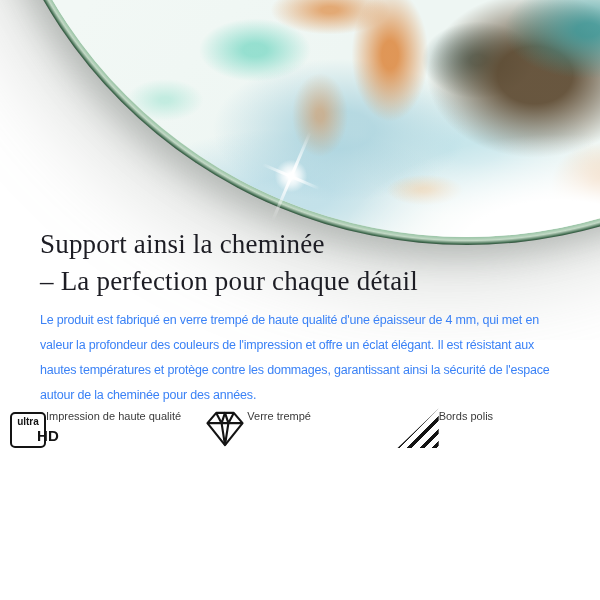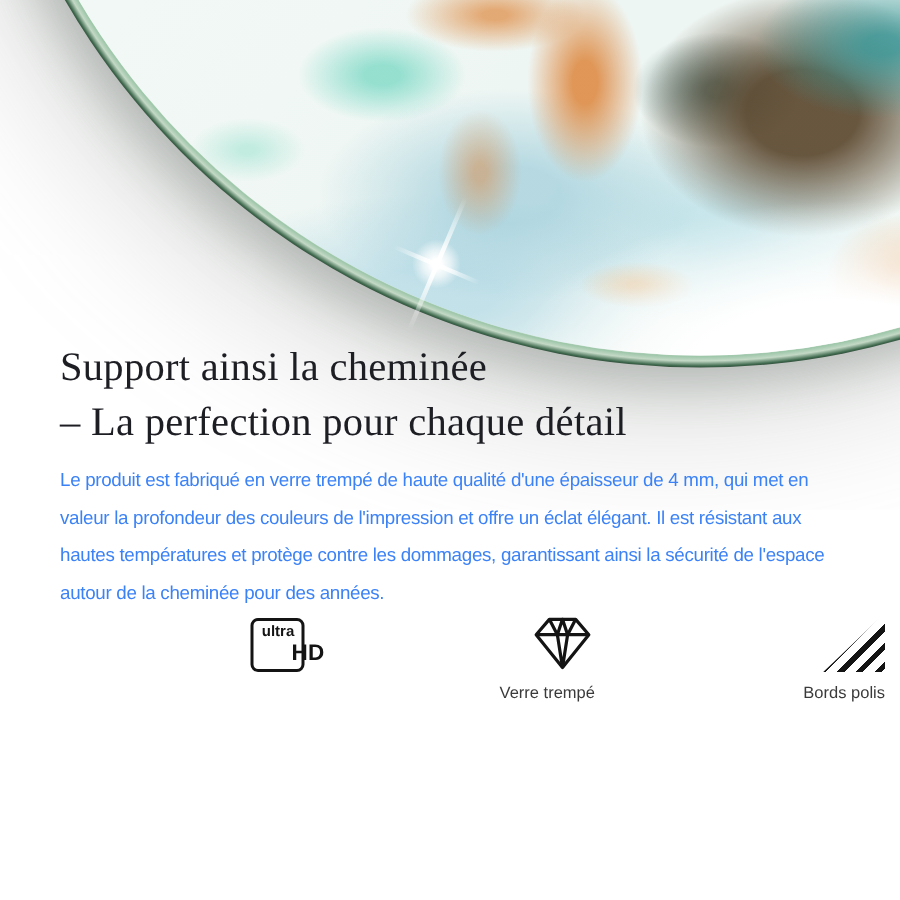--- a/index.html
+++ b/index.html
@@ -79,21 +79,21 @@
     margin:8px 30px 0 40px; max-width:542px;
     font-size:12.5px; line-height:25px; letter-spacing:-0.2px;
     color:#3b82f6;
   }
 
   
   .features {
     position:absolute; left:10px; top:402px; width:580px;
     display:grid; grid-template-columns:repeat(3, 1fr); row-gap:16px;
   }
-  .feature { display:flex; flex-direction:column; align-items:flex-end; }
+  .feature { display:flex; flex-direction:row; align-items:flex-start; }
   .f-icon { height:46px; display:flex; align-items:flex-end; justify-content:center; }
   .f-label { margin-top:8px; font-size:11px; line-height:13px; color:#3a3a3a; text-align:center; }
 
   .icon-stroke { stroke:#141414; fill:none; stroke-width:2.2; }
   .icon-fill { fill:#141414; stroke:none; }
 
   .uhd {
     width:36px; height:36px; border:2.6px solid #141414; border-radius:5px;
     display:flex; flex-direction:column; align-items:center; justify-content:center; line-height:1;
     color:#141414;
@@ -132,20 +132,21 @@
   <div class="features">
 
 
     <div class="feature">
       <div class="f-icon">
         <div class="uhd">
           <span class="uhd-top">ultra</span>
           <span class="uhd-bottom">HD</span>
         </div>
       </div>
+      <div class="f-label">Impression de haute qualité</div>
     </div>
 
 
     <div class="feature">
       <div class="f-icon">
         <svg width="44" height="39" viewBox="0 0 44 40">
           <path class="icon-stroke" stroke-width="2" stroke-linejoin="round" d="M13 4 H31 L40 14.5 L22 37 L4 14.5 Z"></path>
           <path class="icon-stroke" stroke-width="2" stroke-linejoin="round" d="M4 14.5 H40 M13 4 L18.5 14.5 L22 4 L25.5 14.5 L31 4 M18.5 14.5 L22 37 M25.5 14.5 L22 37"></path>
         </svg>
       </div>

